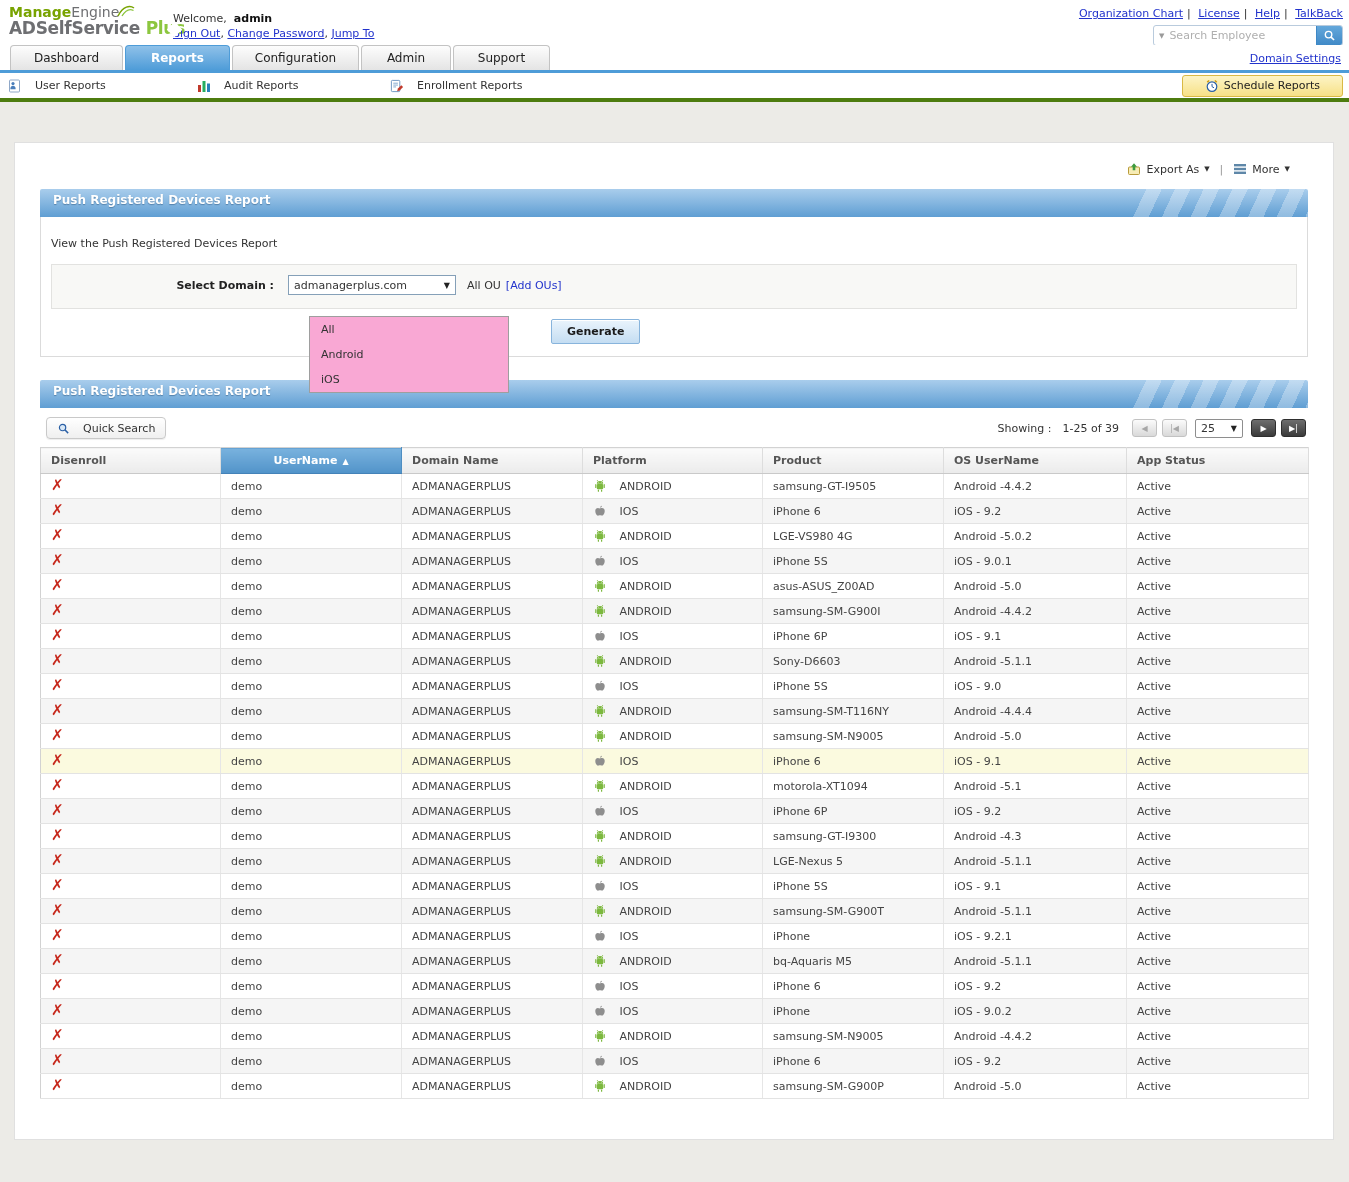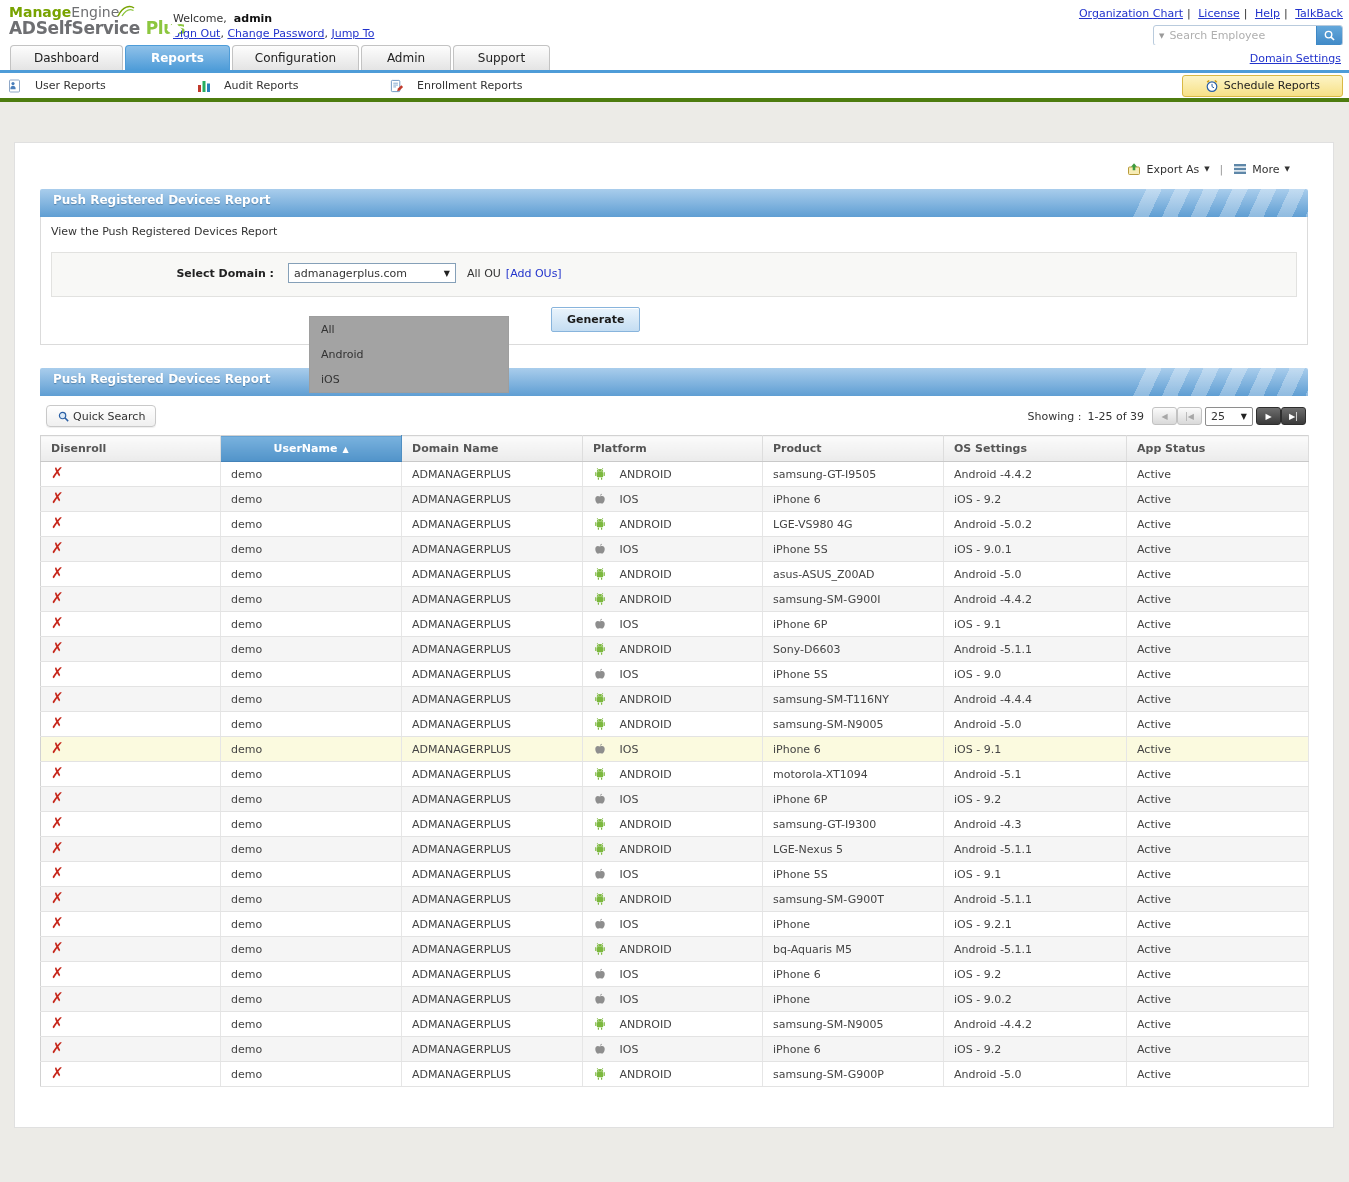--- a/index.html
+++ b/index.html
@@ -51,40 +51,40 @@
   .content { padding-top:40px; }
   .panel { margin-left:14px; width:1320px; background:#fff; border:1px solid #E0E0E0; padding:10px 25px 40px; }
   .export-row { display:flex; justify-content:flex-end; align-items:center; gap:6px; height:24px; margin:4px 18px 8px 0; }
   .export-row .grp { display:flex; align-items:center; gap:5px; cursor:pointer; }
   .export-row .caret { font-size:7px; color:#333; }
   .export-row .pipe { color:#999; margin:0 4px; }
 
   .sec-header { height:28px; line-height:22px; background:linear-gradient(180deg,#A9CDEC,#5F9ED3); border-radius:2px 2px 0 0; color:#fff; font-weight:bold; font-size:12px; padding-left:13px; text-shadow:0 1px 1px rgba(30,70,110,.45); position:relative; overflow:hidden; }
   .sec-header::after { content:""; position:absolute; right:0; top:0; width:175px; height:100%; background:repeating-linear-gradient(115deg, rgba(255,255,255,0) 0 12px, rgba(255,255,255,.30) 12px 26px); }
   .sec1-body { border:1px solid #DBDBDB; border-top:none; background:#fff; padding-bottom:12px; position:relative; }
-  .desc { padding:8px 10px 4px; color:#333; }
+  .desc { padding:20px 10px 4px; color:#333; }
   .form-box { margin:10px 10px 0; border:1px solid #E2E2E0; background:#F8F8F6; padding:10px 0 13px; }
   .form-row { display:flex; align-items:center; }
   .form-row + .form-row { margin-top:7px; }
   .form-label { width:222px; text-align:right; font-weight:bold; color:#222; }
   .sel { display:inline-flex; align-items:center; justify-content:space-between; background:#fff; border:1px solid #85A0B8; height:20px; padding:0 5px; cursor:pointer; }
   .sel .caret { font-size:8px; color:#222; }
   .sel-domain { width:168px; margin-left:14px; }
   .ou-text { margin-left:11px; color:#333; }
   .addous { margin-left:5px; }
   .funnel { margin-left:22px; cursor:pointer; position:relative; top:1px; }
   .gen-row { margin-top:10px; padding-left:510px; }
   .gen-btn { height:25px; padding:0 15px; font-size:11px; font-weight:bold; color:#1A1A1A; background:linear-gradient(#EAF4FC,#C4DDF2); border:1px solid #88B4DC; border-radius:2px; box-shadow:inset 0 1px 0 #fff; cursor:pointer; font-family:inherit; }
-  .filter-menu { position:absolute; left:268px; top:99px; width:200px; background:#a3a3a3; border:1px solid #9E9E9E; z-index:10; }
+  .filter-menu { position:absolute; left:268px; top:99px; width:200px; background:#f9a8d4; border:1px solid #9E9E9E; z-index:10; }
   .filter-menu .mi { padding:6px 11px; color:#333; cursor:pointer; }
 
   .sec2 { margin-top:23px; }
   .toolbar2 { display:flex; justify-content:space-between; align-items:center; padding:9px 2px 8px 6px; }
-  .qs-btn { display:inline-flex; align-items:center; gap:3px; border:1px solid #C9C9C9; border-radius:4px; background:linear-gradient(#FFFFFF,#EFEFEF); height:22px; padding:0 10px; cursor:pointer; box-shadow:0 1px 1px rgba(0,0,0,.07); color:#333; }
-  .pager { display:flex; align-items:center; }
+  .qs-btn { display:inline-flex; align-items:center; gap:13px; border:1px solid #C9C9C9; border-radius:4px; background:linear-gradient(#FFFFFF,#EFEFEF); height:22px; padding:0 10px; cursor:pointer; box-shadow:0 1px 1px rgba(0,0,0,.07); color:#333; }
+  .pager { display:flex; align-items:center; gap:5px; }
   .pager .showing { margin-right:6px; }
   .pager .range { margin-right:8px; }
   .pbtn { width:25px; height:18px; border-radius:3px; display:flex; align-items:center; justify-content:center; font-size:8px; cursor:default; }
   .pbtn.disabled { background:linear-gradient(#FBFBFB,#D9D9D9); border:1px solid #C2C2C2; color:#A7A7A7; }
   .pbtn.enabled { background:linear-gradient(#6E6E6E,#3A3A3A); border:1px solid #2E2E2E; color:#fff; cursor:pointer; }
   .sel-pagesize { width:48px; height:19px; border:1px solid #8E8E8E; border-radius:2px; margin:0 3px; }
 
   
   table.report { border-collapse:collapse; table-layout:fixed; width:1268px; border:1px solid #D2D2D2; }
   table.report th { background:linear-gradient(#FBFBFB,#EBEBEB); border-right:1px solid #DDD; border-bottom:1px solid #C9C9C9; color:#555; font-weight:bold; text-align:left; padding:6px 10px; font-size:11px; }
@@ -276,21 +276,21 @@
               <col style="width:183px">
               <col style="width:182px">
           </colgroup>
           <thead>
             <tr>
               <th>Disenroll</th>
               <th class="sorted"><span>UserName</span><span class="sort-arrow">▲</span></th>
               <th>Domain Name</th>
               <th>Platform</th>
               <th>Product</th>
-              <th>OS Settings</th>
+              <th>OS UserName</th>
               <th>App Status</th>
             </tr>
           </thead>
           <tbody>
               <tr>
     <td><span class="red-x">✗</span></td>
     <td>demo</td>
     <td>ADMANAGERPLUS</td>
     <td>
       <span class="picon"><svg width="14" height="14" viewBox="0 0 14 14">

